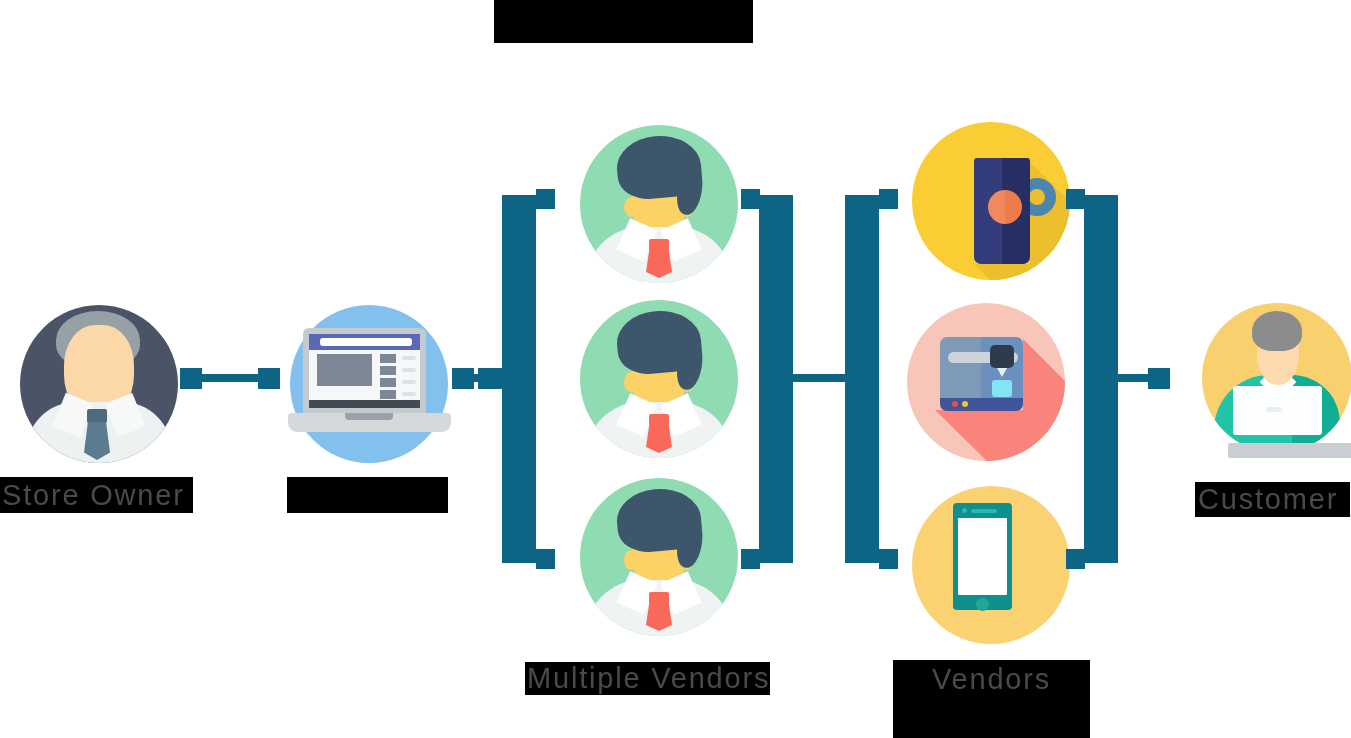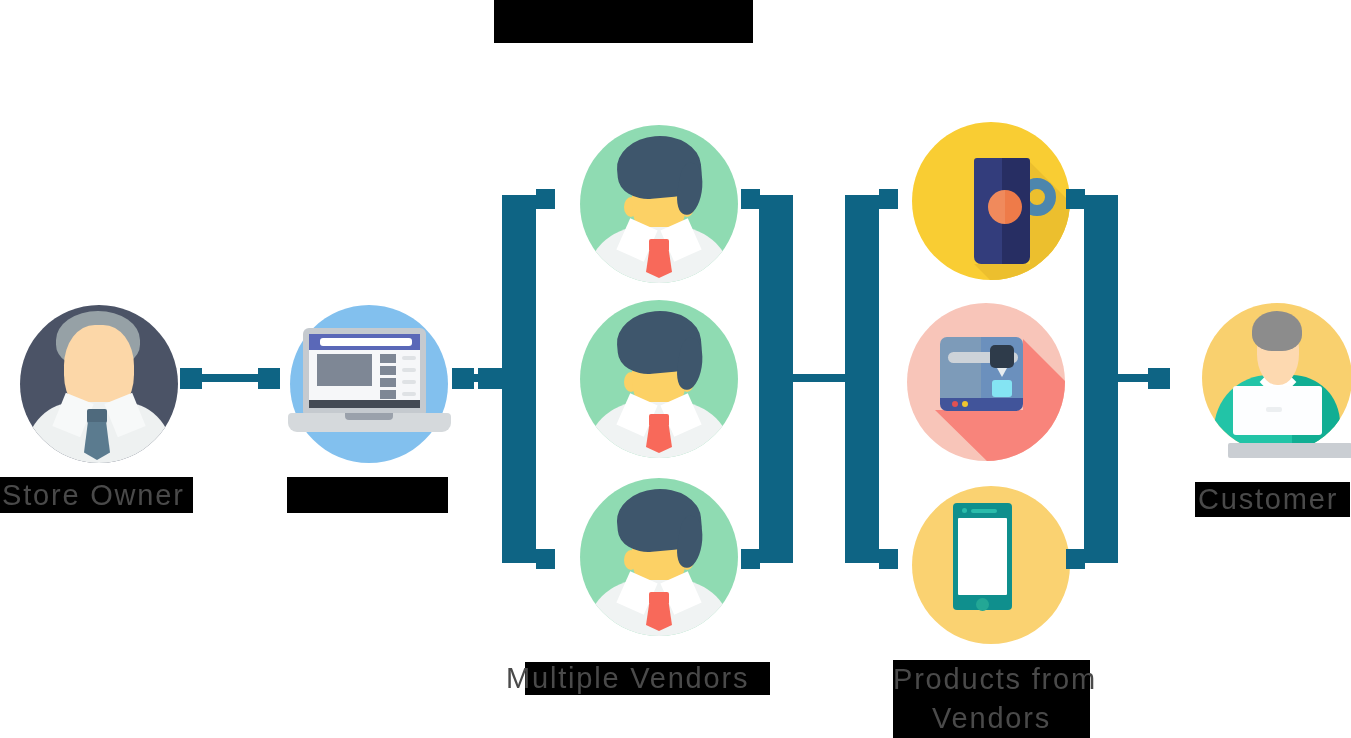--- a/index.html
+++ b/index.html
@@ -138,21 +138,21 @@
   #pr-bar{left:1084px;top:195px;width:34px;height:368px}
   #pr-tt{left:1066px;top:189px;width:19px;height:20px}
   #pr-tb{left:1066px;top:549px;width:19px;height:20px}
 
   
   #lb-so-box{left:0;top:477px;width:193px;height:36px}
   #lb-so{left:2px;top:477px;line-height:36px}
   #lb-mk-box{left:287px;top:477px;width:161px;height:36px}
   #lb-mk{left:270px;top:477px;line-height:36px}
   #lb-vd-box{left:525px;top:662px;width:245px;height:33px}
-  #lb-vd{left:506px;top:660px;line-height:36px}
+  #lb-vd{left:527px;top:660px;line-height:36px}
   #lb-pd-box{left:893px;top:660px;width:197px;height:78px}
   #lb-pd{left:893px;top:660px;width:197px;text-align:center;line-height:39px}
   #lb-pd span{display:block;white-space:nowrap}
   #lb-cu-box{left:1195px;top:482px;width:155px;height:35px}
   #lb-cu{left:1198px;top:482px;line-height:35px}
 </style>
 </head>
 <body>
 
 <div id="stage">
@@ -303,20 +303,19 @@
   <div class="a lblbox" id="lb-so-box"></div>
   <div class="lbl" id="lb-so">Store Owner</div>
 
   <div class="a lblbox" id="lb-mk-box"></div>
 
   <div class="a lblbox" id="lb-vd-box"></div>
   <div class="lbl" id="lb-vd">Multiple Vendors</div>
 
   <div class="a lblbox" id="lb-pd-box"></div>
   <div class="lbl" id="lb-pd">
-    <span>Products from</span>
     <span>Vendors</span>
   </div>
 
   <div class="a lblbox" id="lb-cu-box"></div>
   <div class="lbl" id="lb-cu">Customer</div>
 
 </div>
 
 </body></html>

